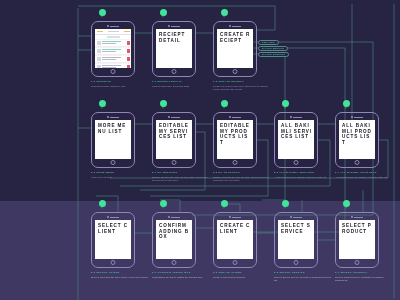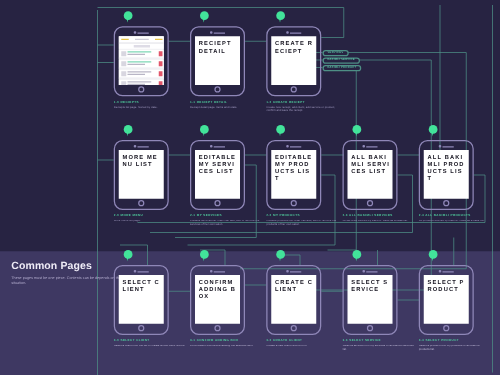--- a/index.html
+++ b/index.html
@@ -366,24 +366,20 @@
     <div class="screen">
       <div class="title">ALL BAKIMLI PRODUCTS LIST</div>
     </div>
     <div class="home"></div>
   </div>
   <div class="cap" style="left:335px; top:171px;">
     <div class="ch">2.4 ALL BAKIMLI PRODUCTS</div>
     <div class="cb">All products defined by Bakimli. Used as a base list.</div>
   </div>
 
-  <div class="legend">
-    <h2>Common Pages</h2>
-    <p>These pages must be one piece. Contents can be depends on the situation.</p>
-  </div>
 
   <div class="pin" style="left:99px; top:200px;">
     <div class="head"></div>
     <div class="tail"></div>
   </div>
   <div class="phone" style="left:91px; top:212px;">
     <div class="speaker">
         <b></b>
         <i></i>
       </div>

